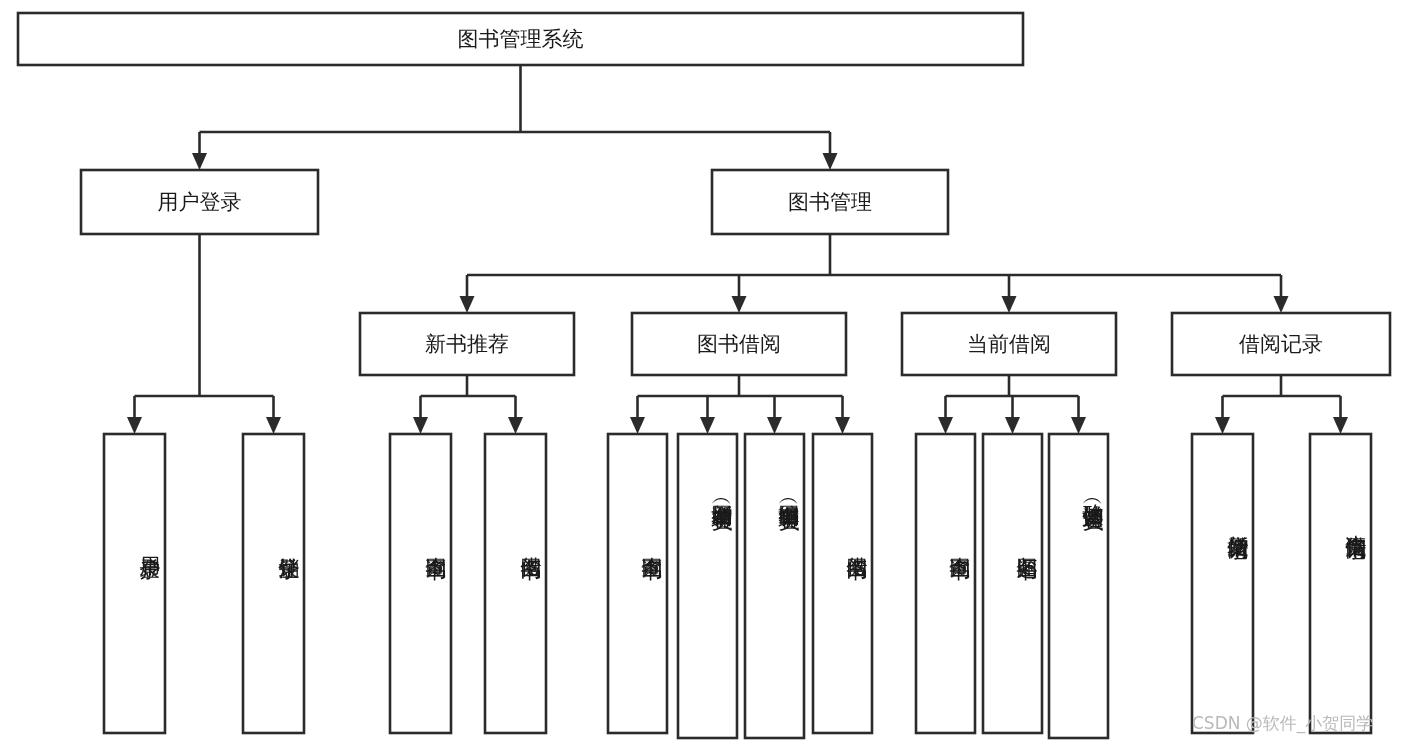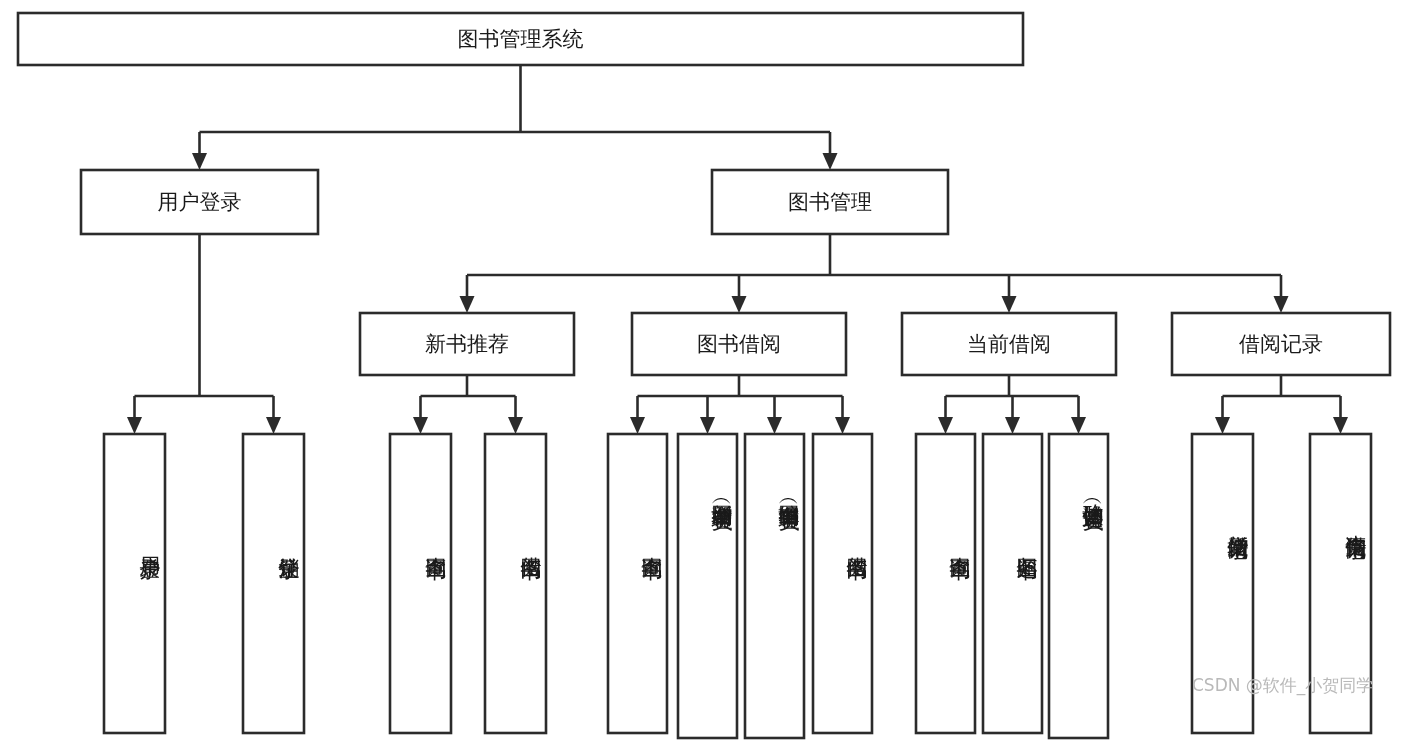--- a/index.html
+++ b/index.html
@@ -217,14 +217,14 @@
       <div class="node-label-v" style="left: 612px; top: 539.5px; width: 51px; height: 289px;">查询图书</div>
       <div class="node-label-v" style="left: 682px; top: 487px; width: 51px; height: 294px;">新增图书（管理员）</div>
       <div class="node-label-v" style="left: 749px; top: 487px; width: 51px; height: 294px;">编辑图书（管理员）</div>
       <div class="node-label-v" style="left: 817px; top: 539.5px; width: 51px; height: 289px;">借阅图书</div>
       <div class="node-label-v" style="left: 920px; top: 539.5px; width: 51px; height: 289px;">查询图书</div>
       <div class="node-label-v" style="left: 987px; top: 539.5px; width: 51px; height: 289px;">归还图书</div>
       <div class="node-label-v" style="left: 1053px; top: 487px; width: 51px; height: 294px;">确认归还（管理员）</div>
       <div class="node-label-v" style="left: 1196px; top: 517.5px; width: 53px; height: 289px;">新增借阅记录</div>
       <div class="node-label-v" style="left: 1314px; top: 517.5px; width: 53px; height: 289px;">查询借阅记录</div>
     </div>
-  <div class="watermark" style="left: 1192px; top: 674px; text-align: right;">CSDN @软件_小贺同学</div>
+  <div class="watermark" style="left: 1192px; top: 712px; text-align: right;">CSDN @软件_小贺同学</div>
 </div>
 
 </body></html>

